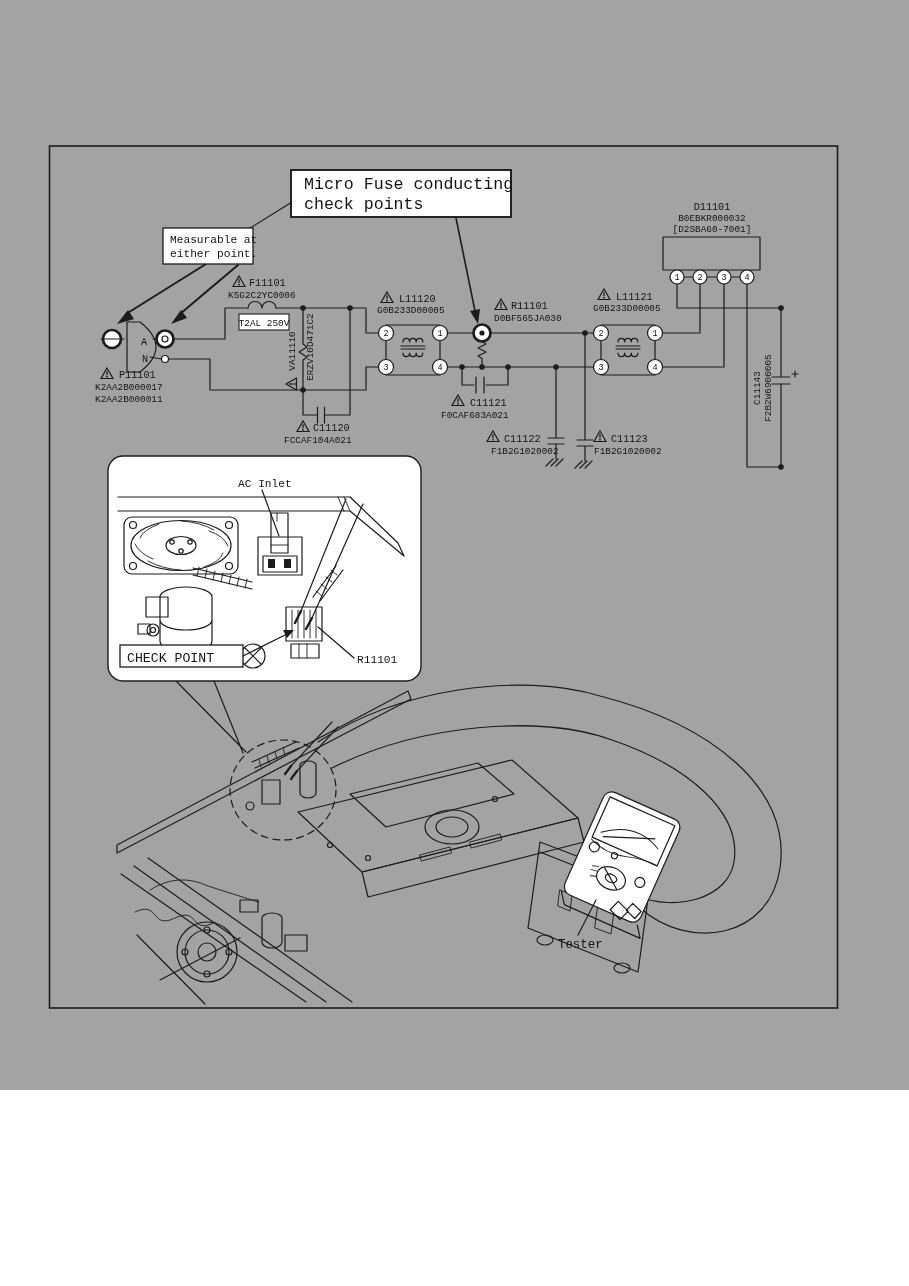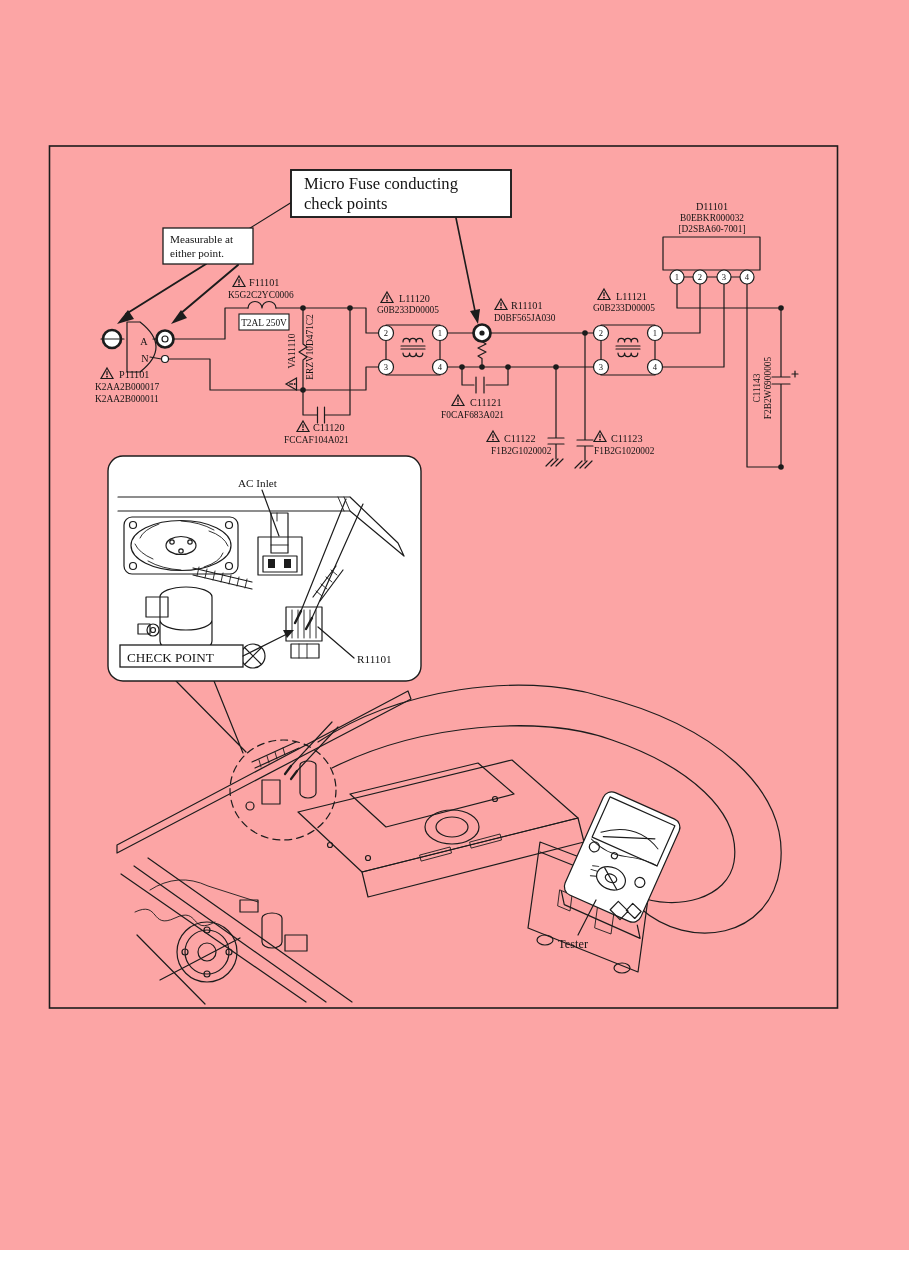--- a/index.html
+++ b/index.html
@@ -1,17 +1,17 @@
 <!DOCTYPE html>
 <html><head>
 <meta charset="utf-8">
 <style>
   html,body{margin:0;padding:0;background:#ffffff;}
-  .page{position:relative;width:909px;height:1250px;background:#fca5a5;
-        font-family:Liberation Serif, serif;overflow:hidden;}
+  .page{position:relative;width:909px;height:1090px;background:#a3a3a3;
+        font-family:Liberation Mono, monospace;overflow:hidden;}
   svg{position:absolute;left:0;top:0;}
   .ln{fill:none;stroke:#1c1c1c;stroke-width:1.2;stroke-linecap:round;stroke-linejoin:round;}
   .thin{stroke-width:0.9;}
   .boldc{fill:#ffffff;stroke:#1c1c1c;stroke-width:2.7;}
   .pin{fill:#ffffff;stroke:#1c1c1c;stroke-width:1.2;}
   .dot{fill:#1c1c1c;stroke:none;}
   .fillink{fill:#1c1c1c;stroke:none;}
   .whitebox{fill:#ffffff;stroke:#1c1c1c;}
   text{fill:#141414;}
   .t8{font-size:8.6px;}

